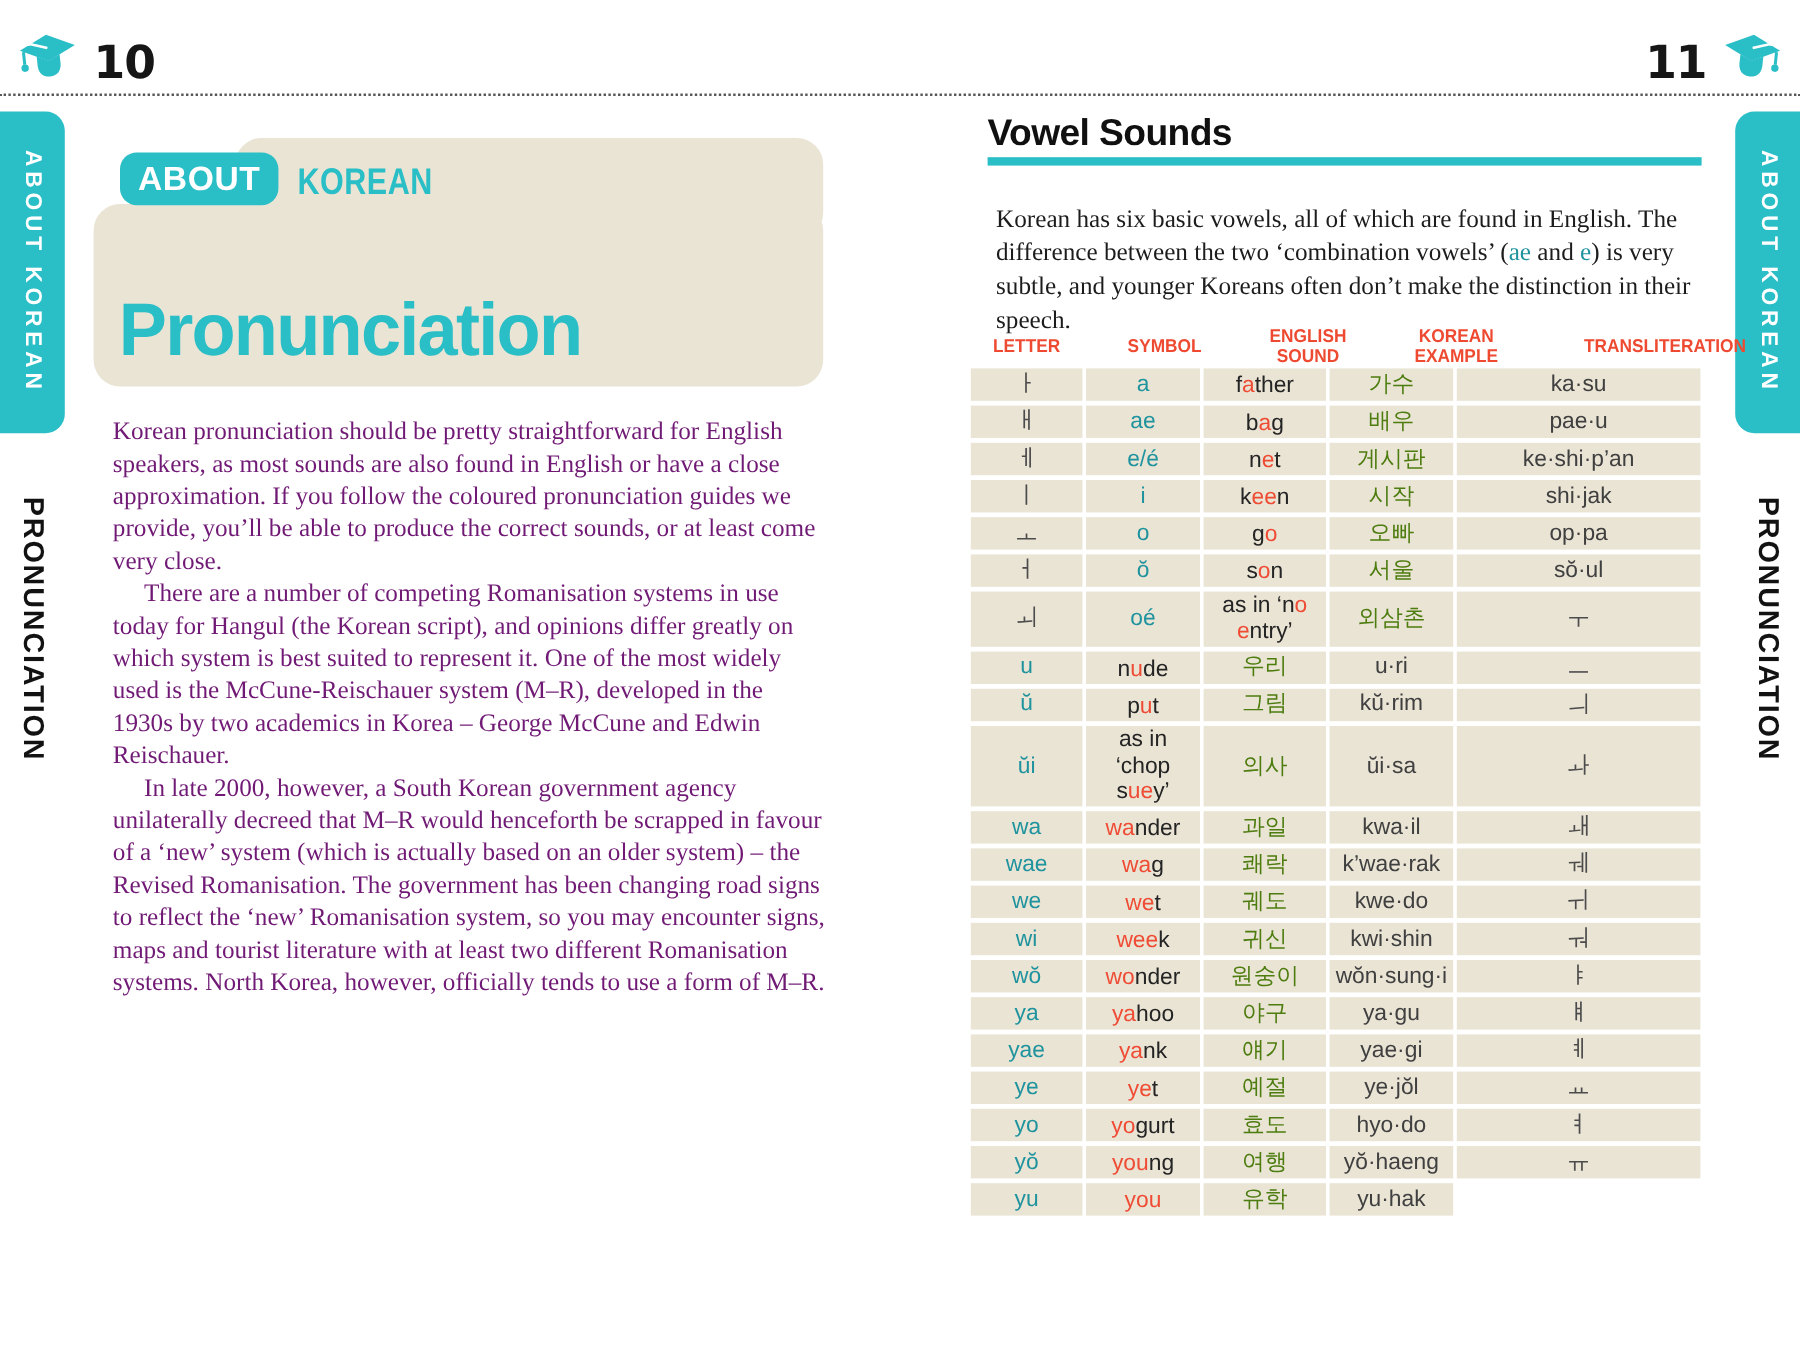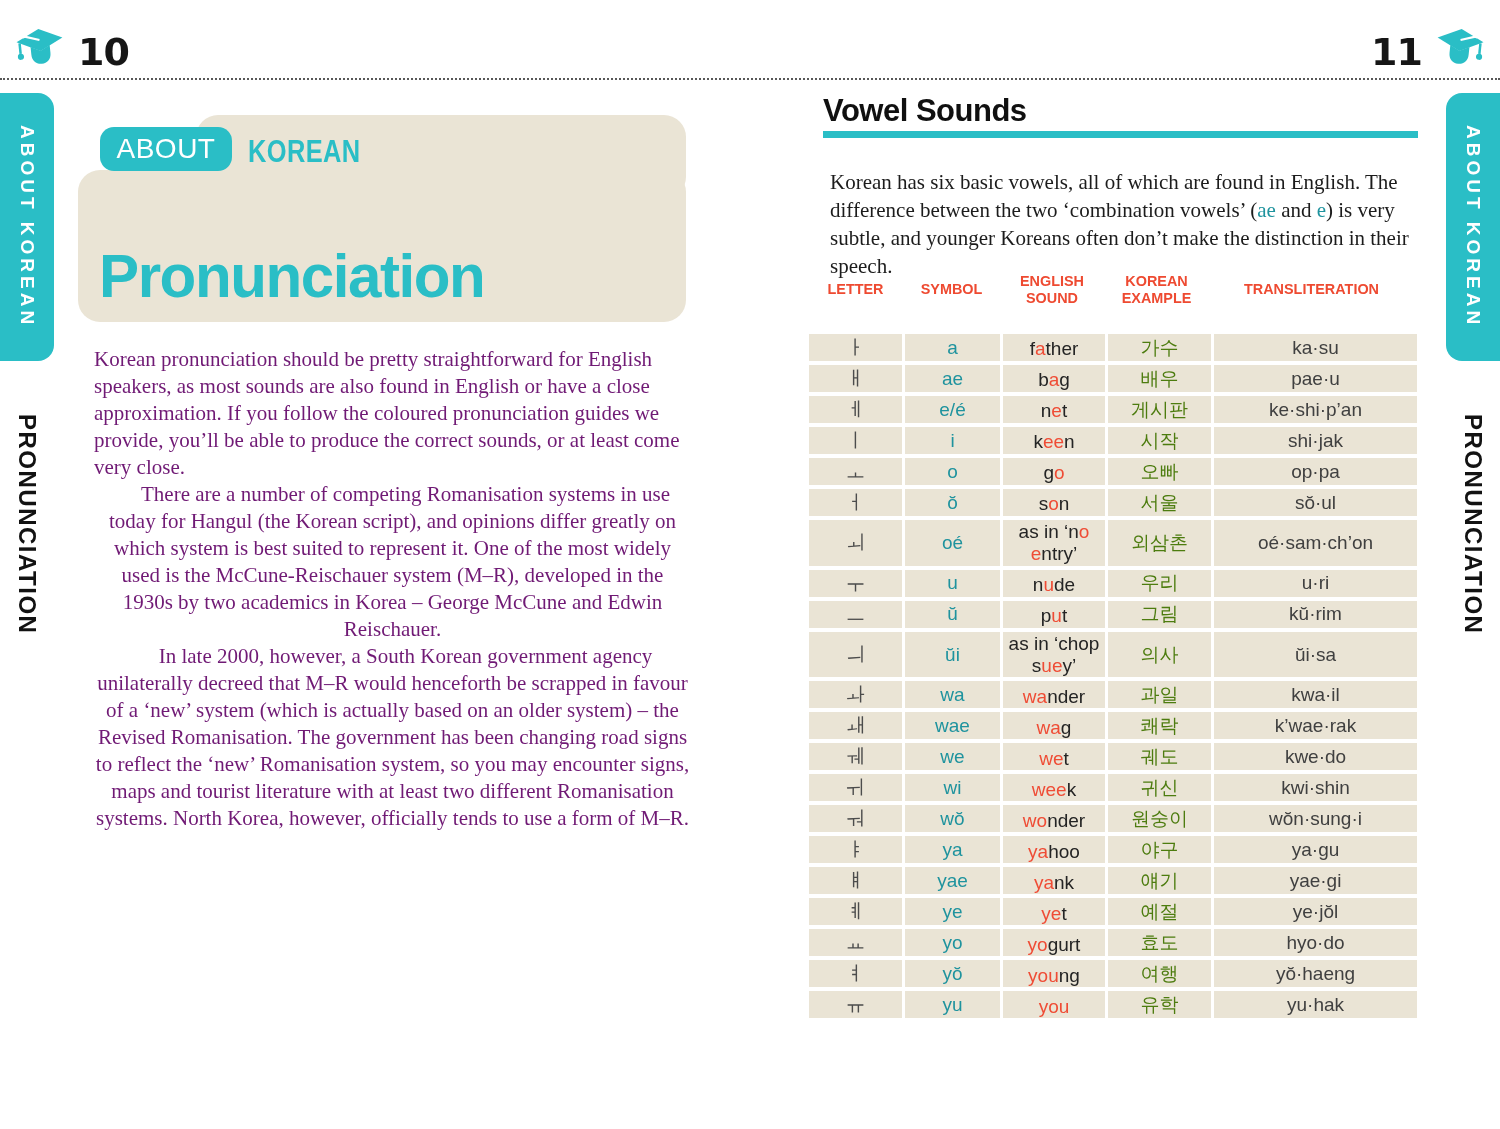--- a/index.html
+++ b/index.html
@@ -40,58 +40,58 @@
   .side-section span {
     writing-mode:vertical-rl; color:#121212; font-weight:bold; font-size:24px;
     letter-spacing:1.5px; white-space:nowrap;
   }
   
   .lp-top-strip { position:absolute; left:196px; top:115px; width:490px; height:84px; background:#eae4d5; border-radius:22px; }
   .lp-main-box  { position:absolute; left:78px;  top:170px; width:608px; height:152px; background:#eae4d5; border-radius:22px; }
   .about-chip {
     position:absolute; left:100px; top:127px; width:132px; height:44px;
     background:#2abec6; border-radius:14px; display:flex; align-items:center;
-    justify-content:center; color:#ffffff; font-weight:normal; font-size:28px;
+    justify-content:center; color:#ffffff; font-weight:bold; font-size:28px;
     letter-spacing:0.5px;
   }
   .korean-label {
     position:absolute; left:248px; top:134px; color:#2abec6; font-weight:600;
     font-size:31px; letter-spacing:0.5px; transform:scaleX(0.82);
     transform-origin:left center; white-space:nowrap;
   }
   .lp-title {
     position:absolute; left:99px; top:240px; color:#2abec6; font-weight:bold;
     font-size:62px; letter-spacing:-1.5px; transform:scaleX(0.97);
     transform-origin:left center; white-space:nowrap;
   }
   
   .lp-body {
     position:absolute; left:94px; top:346px; width:597px;
     font-family:"Liberation Serif", serif; font-size:21px; line-height:27px;
     color:#701a75;
   }
   .lp-body p { margin:0; }
-  .lp-body p + p { text-indent:26px;text-align:center; }
+  .lp-body p + p { text-indent:26px; }
   
   .rp-heading {
     position:absolute; left:823px; top:93px; color:#101010; font-weight:bold;
     font-size:31px; letter-spacing:-0.5px;
   }
   .rp-rule { position:absolute; left:823px; top:131px; width:595px; height:7px; background:#2abec6; }
   .rp-intro {
     position:absolute; left:830px; top:147px; width:590px;
     font-family:"Liberation Serif", serif; font-size:21px; line-height:28px;
     color:#1c1c1c;
   }
   .rp-intro .teal { color:#1f939e; }
   
   .vtable { position:absolute; left:809px; top:271px; width:608px; }
   .vt-head {
     display:grid; grid-template-columns:93px 95px 102px 103px 203px;
-    column-gap:2px; margin-bottom:27px;
+    column-gap:21px; margin-bottom:0;
   }
   .vt-head .th {
     display:flex; align-items:center; justify-content:center; text-align:center;
     color:#ee4a31; font-weight:bold; font-size:15.5px; line-height:1.12;
     min-height:36px; transform:scaleX(0.93);
   }
   .vt-body {
     display:grid; grid-template-columns:93px 95px 102px 103px 203px;
     gap:4px 3px;
   }
@@ -213,21 +213,20 @@
         <span><span>s</span><span class="hl">o</span><span>n</span></span>
       </div>
       <div class="cell example">서울</div>
       <div class="cell translit">sŏ·ul</div>
       <div class="cell letter">ㅚ</div>
       <div class="cell symbol">oé</div>
       <div class="cell sound">
         <span><span>as in ‘n</span><span class="hl">o</span><span> </span><span class="hl">e</span><span>ntry’</span></span>
       </div>
       <div class="cell example">외삼촌</div>
-      <div class="cell translit">oé·sam·ch’on</div>
       <div class="cell letter">ㅜ</div>
       <div class="cell symbol">u</div>
       <div class="cell sound">
         <span><span>n</span><span class="hl">u</span><span>de</span></span>
       </div>
       <div class="cell example">우리</div>
       <div class="cell translit">u·ri</div>
       <div class="cell letter">ㅡ</div>
       <div class="cell symbol">ŭ</div>
       <div class="cell sound">

